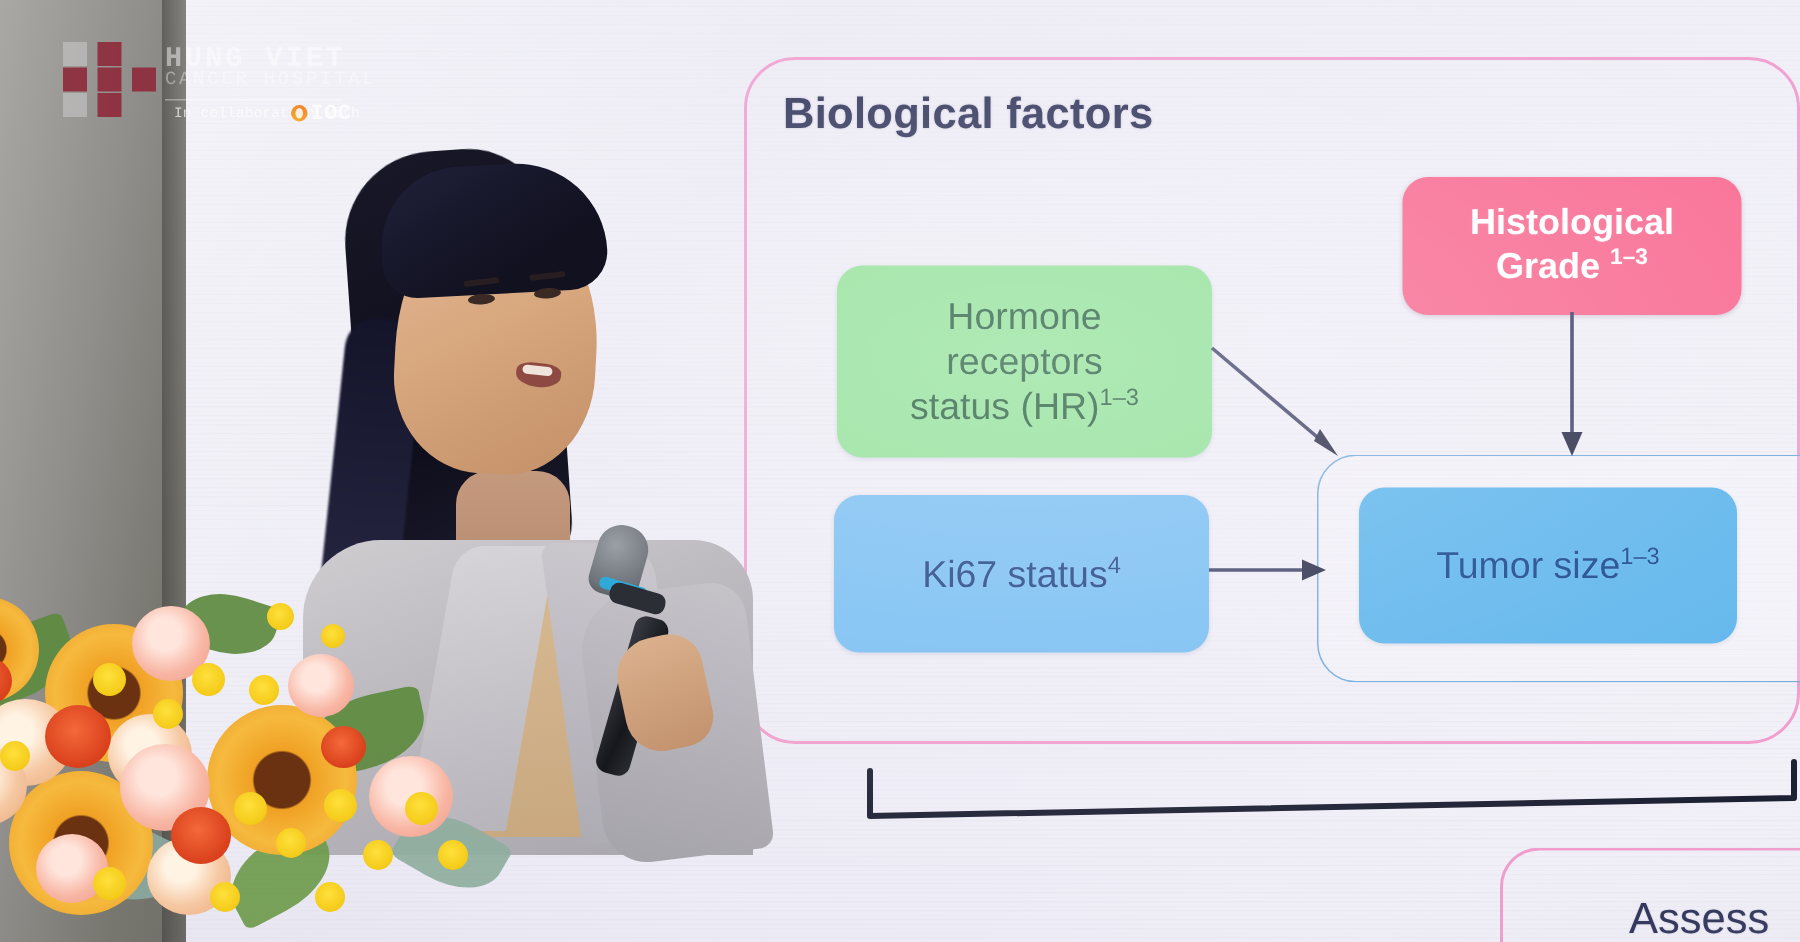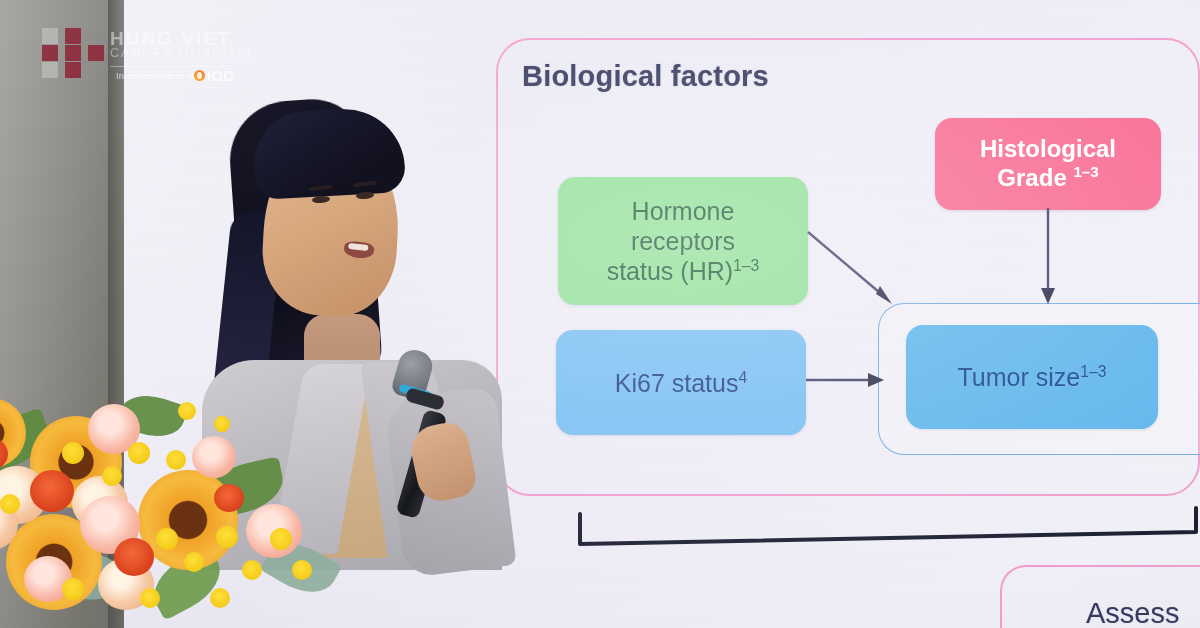--- a/index.html
+++ b/index.html
@@ -200,21 +200,21 @@
   
   .flowers{ position:absolute; left:-30px; top:378px; width:420px; height:260px; }
   .leaf{ position:absolute; border-radius:60% 10% 60% 10%; background:#5d8a3f; opacity:.92;}
   .sun{ position:absolute; border-radius:50%; background:radial-gradient(circle at 50% 50%,#6b3212 0 26%,#f0a124 28%,#f6ba3e 60%,#e79320 100%); }
   .rose{ position:absolute; border-radius:50%; background:radial-gradient(circle at 40% 38%,#fff3e4 0 22%,#f6c9a4 55%,#e8a878 100%); }
   .orange-f{ position:absolute; border-radius:50%; background:radial-gradient(circle at 45% 40%,#f4693a,#d9401c 70%); }
   .yellow-f{ position:absolute; border-radius:50%; background:radial-gradient(circle at 45% 40%,#ffe03c,#f3c916 75%); }
   .pink-f{ position:absolute; border-radius:50%; background:radial-gradient(circle at 42% 38%,#ffe5dc 0 25%,#f8b6a4 60%,#ef9a86 100%); }
 
   
-  .logo{ position:absolute; left:34px; top:24px; width:196px; height:62px; opacity:.92; }
+  .logo{ position:absolute; left:34px; top:24px; width:196px; height:62px; opacity:.92;font-family:Liberation Mono, monospace; }
   .logo-cross{ position:absolute; left:8px; top:4px; width:62px; height:52px; }
   .lc{ position:absolute; width:16px; height:16px; background:#8f2c3c; }
   .lc.pale{ background:#cfcfcf; opacity:.55; }
   .logo-text{
     position:absolute; left:76px; top:4px;
     font-size:19px; font-weight:700; letter-spacing:2px;
     color:rgba(255,255,255,.50); white-space:nowrap;
   }
   .logo-sub{
     position:absolute; left:76px; top:22px;

